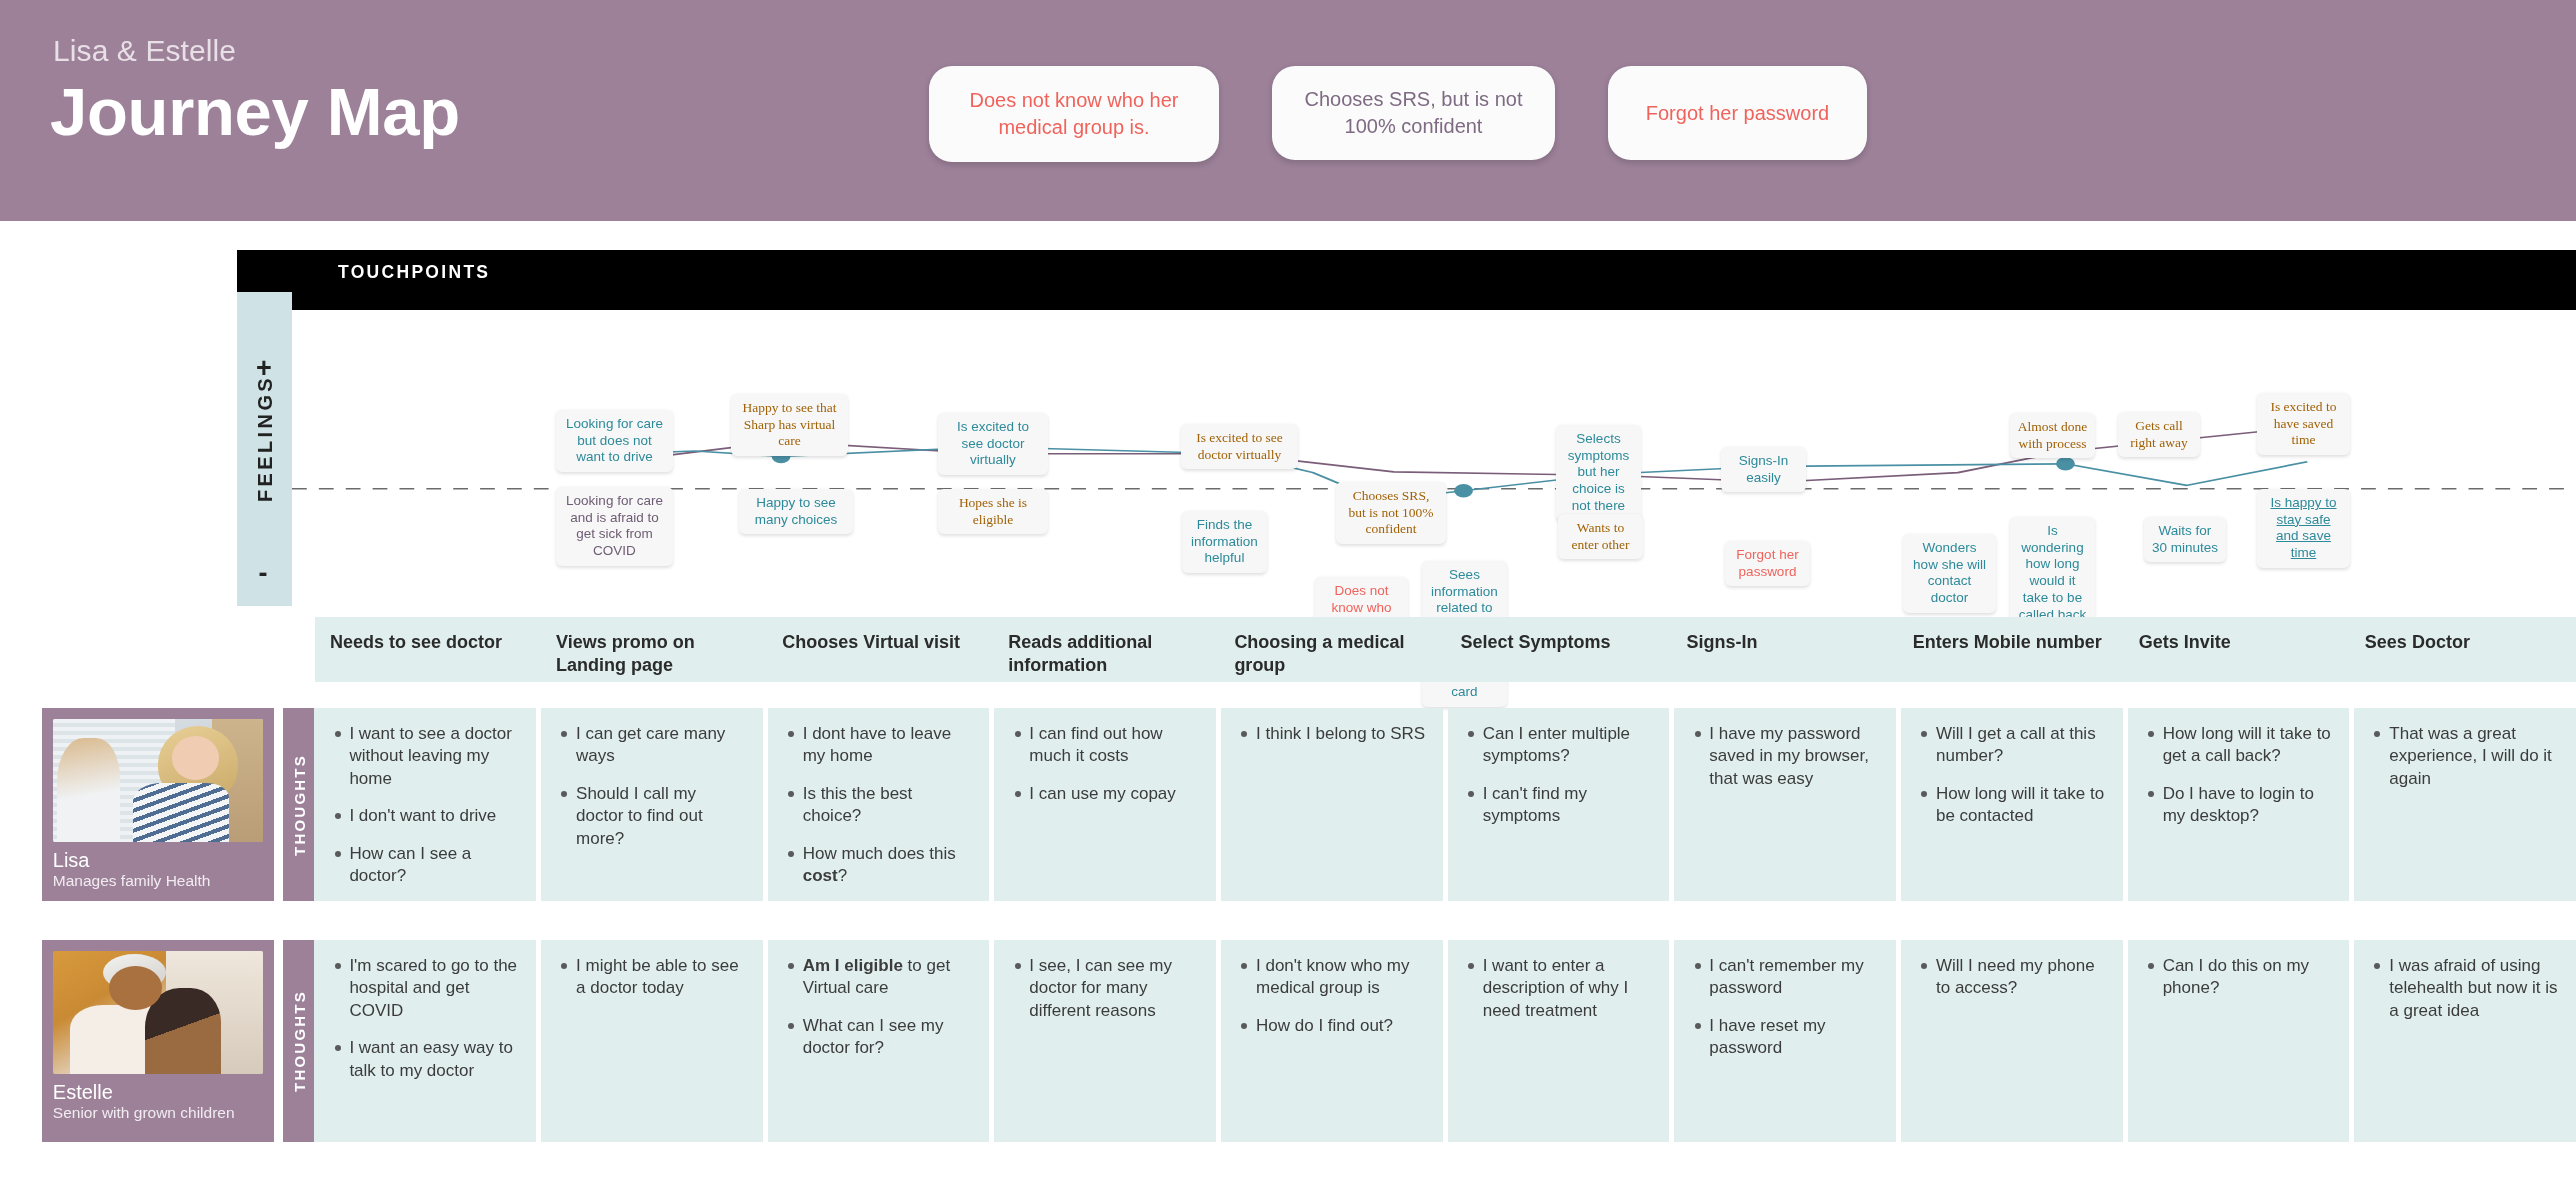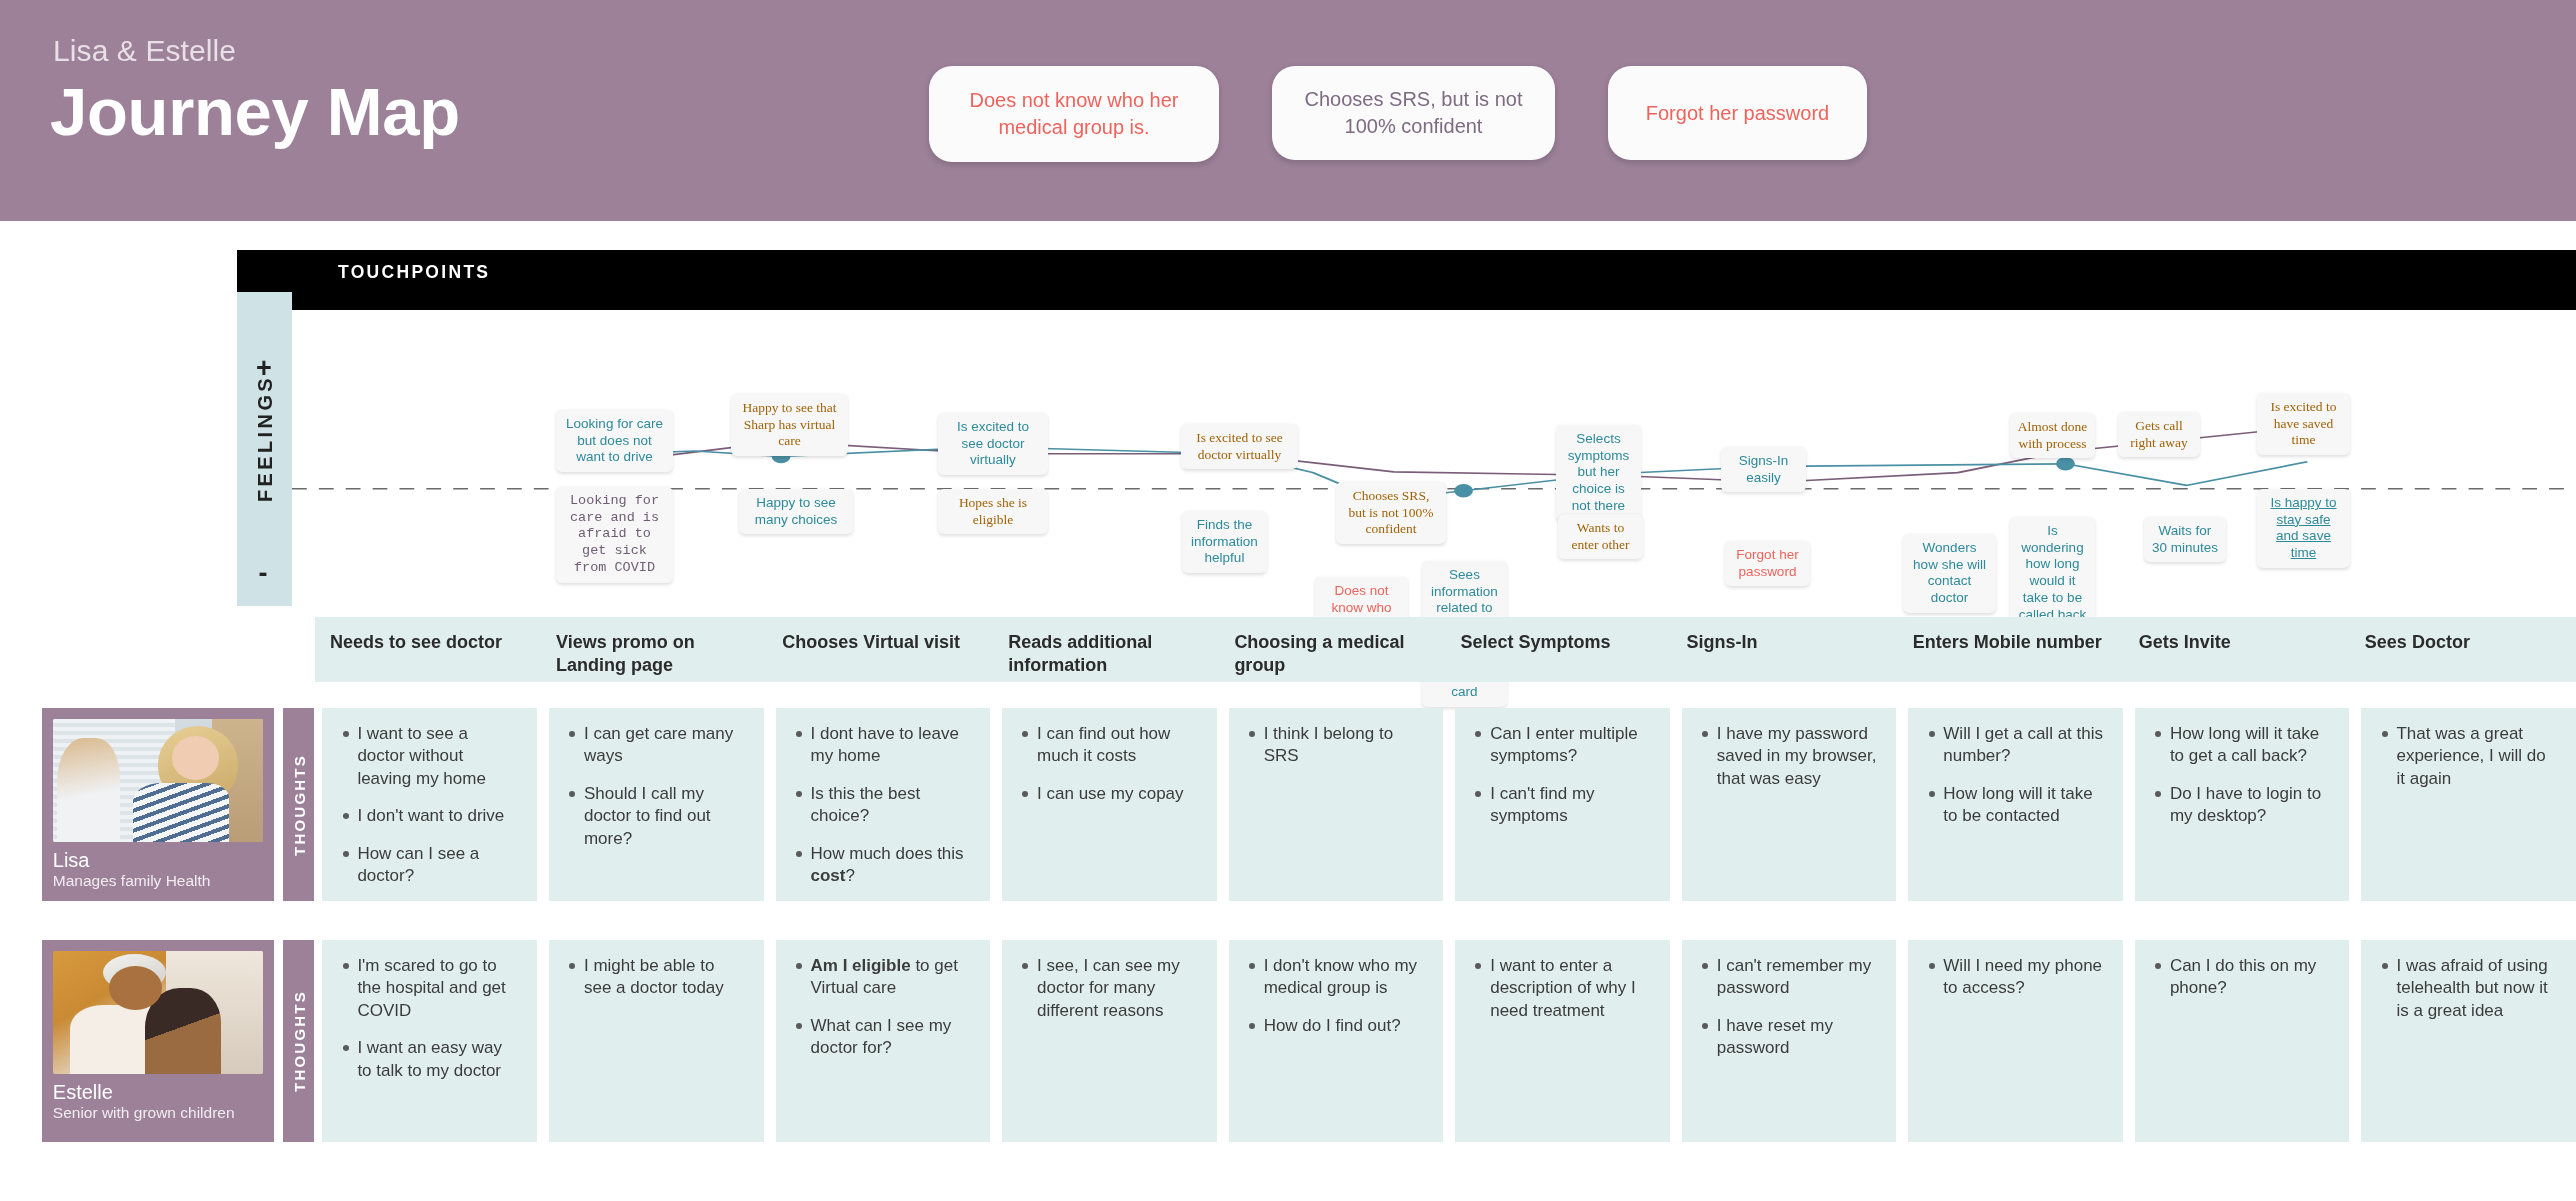--- a/index.html
+++ b/index.html
@@ -75,21 +75,21 @@
   .note {
     position: absolute;
     background: #f7f7f7;
     border-radius: 6px;
     box-shadow: 0 1.3px 3.4px rgba(0,0,0,0.12);
     padding: 6px 7.4px;
     font-size: 13.5px; line-height: 1.24;
     text-align: center;
   }
   .n-blue { color: #2d8a9a; }
-  .n-purple { color: #6f5c74; font-family: Liberation Mono, monospace; }
+  .n-purple { color: #6f5c74; }
   .n-red { color: #f0635c; }
   .n-dark { color: #a16207; font-family: Liberation Serif, serif; }
 
   
   .stages {
     position: absolute; left: 315px; top: 617px;
     width: 2261px; height: 65px;
     display: flex; 
   }
   .stage {
@@ -122,21 +122,21 @@
     flex: 0 0 31px; background: #9c8199;
     margin-left: 9.4px; position: relative;
   }
   .thoughts-word {
     position: absolute; left: -40px; top: 50%;
     width: 112px; text-align: center;
     transform: translateY(-50%) rotate(-90deg);
     color: #ffffff; font-size: 15px; font-weight: 700; letter-spacing: 2.2px;
   }
 
-  .cells { flex: 1 1 auto; display: flex; gap: 12px; margin-left: 8px; }
+  .cells { flex: 1 1 auto; display: flex; gap: 5px; margin-left: 0; }
   .cell {
     flex: 1 1 0; background: #e0eeee;
     padding: 15px 17.5px 6.7px 17.5px;
   }
   .cell ul { list-style: none; }
   .cell li {
     position: relative; padding-left: 17.5px; margin-bottom: 15px;
     font-size: 17px; line-height: 1.32; color: #3c3c3c;
   }
   .cell li:before {

